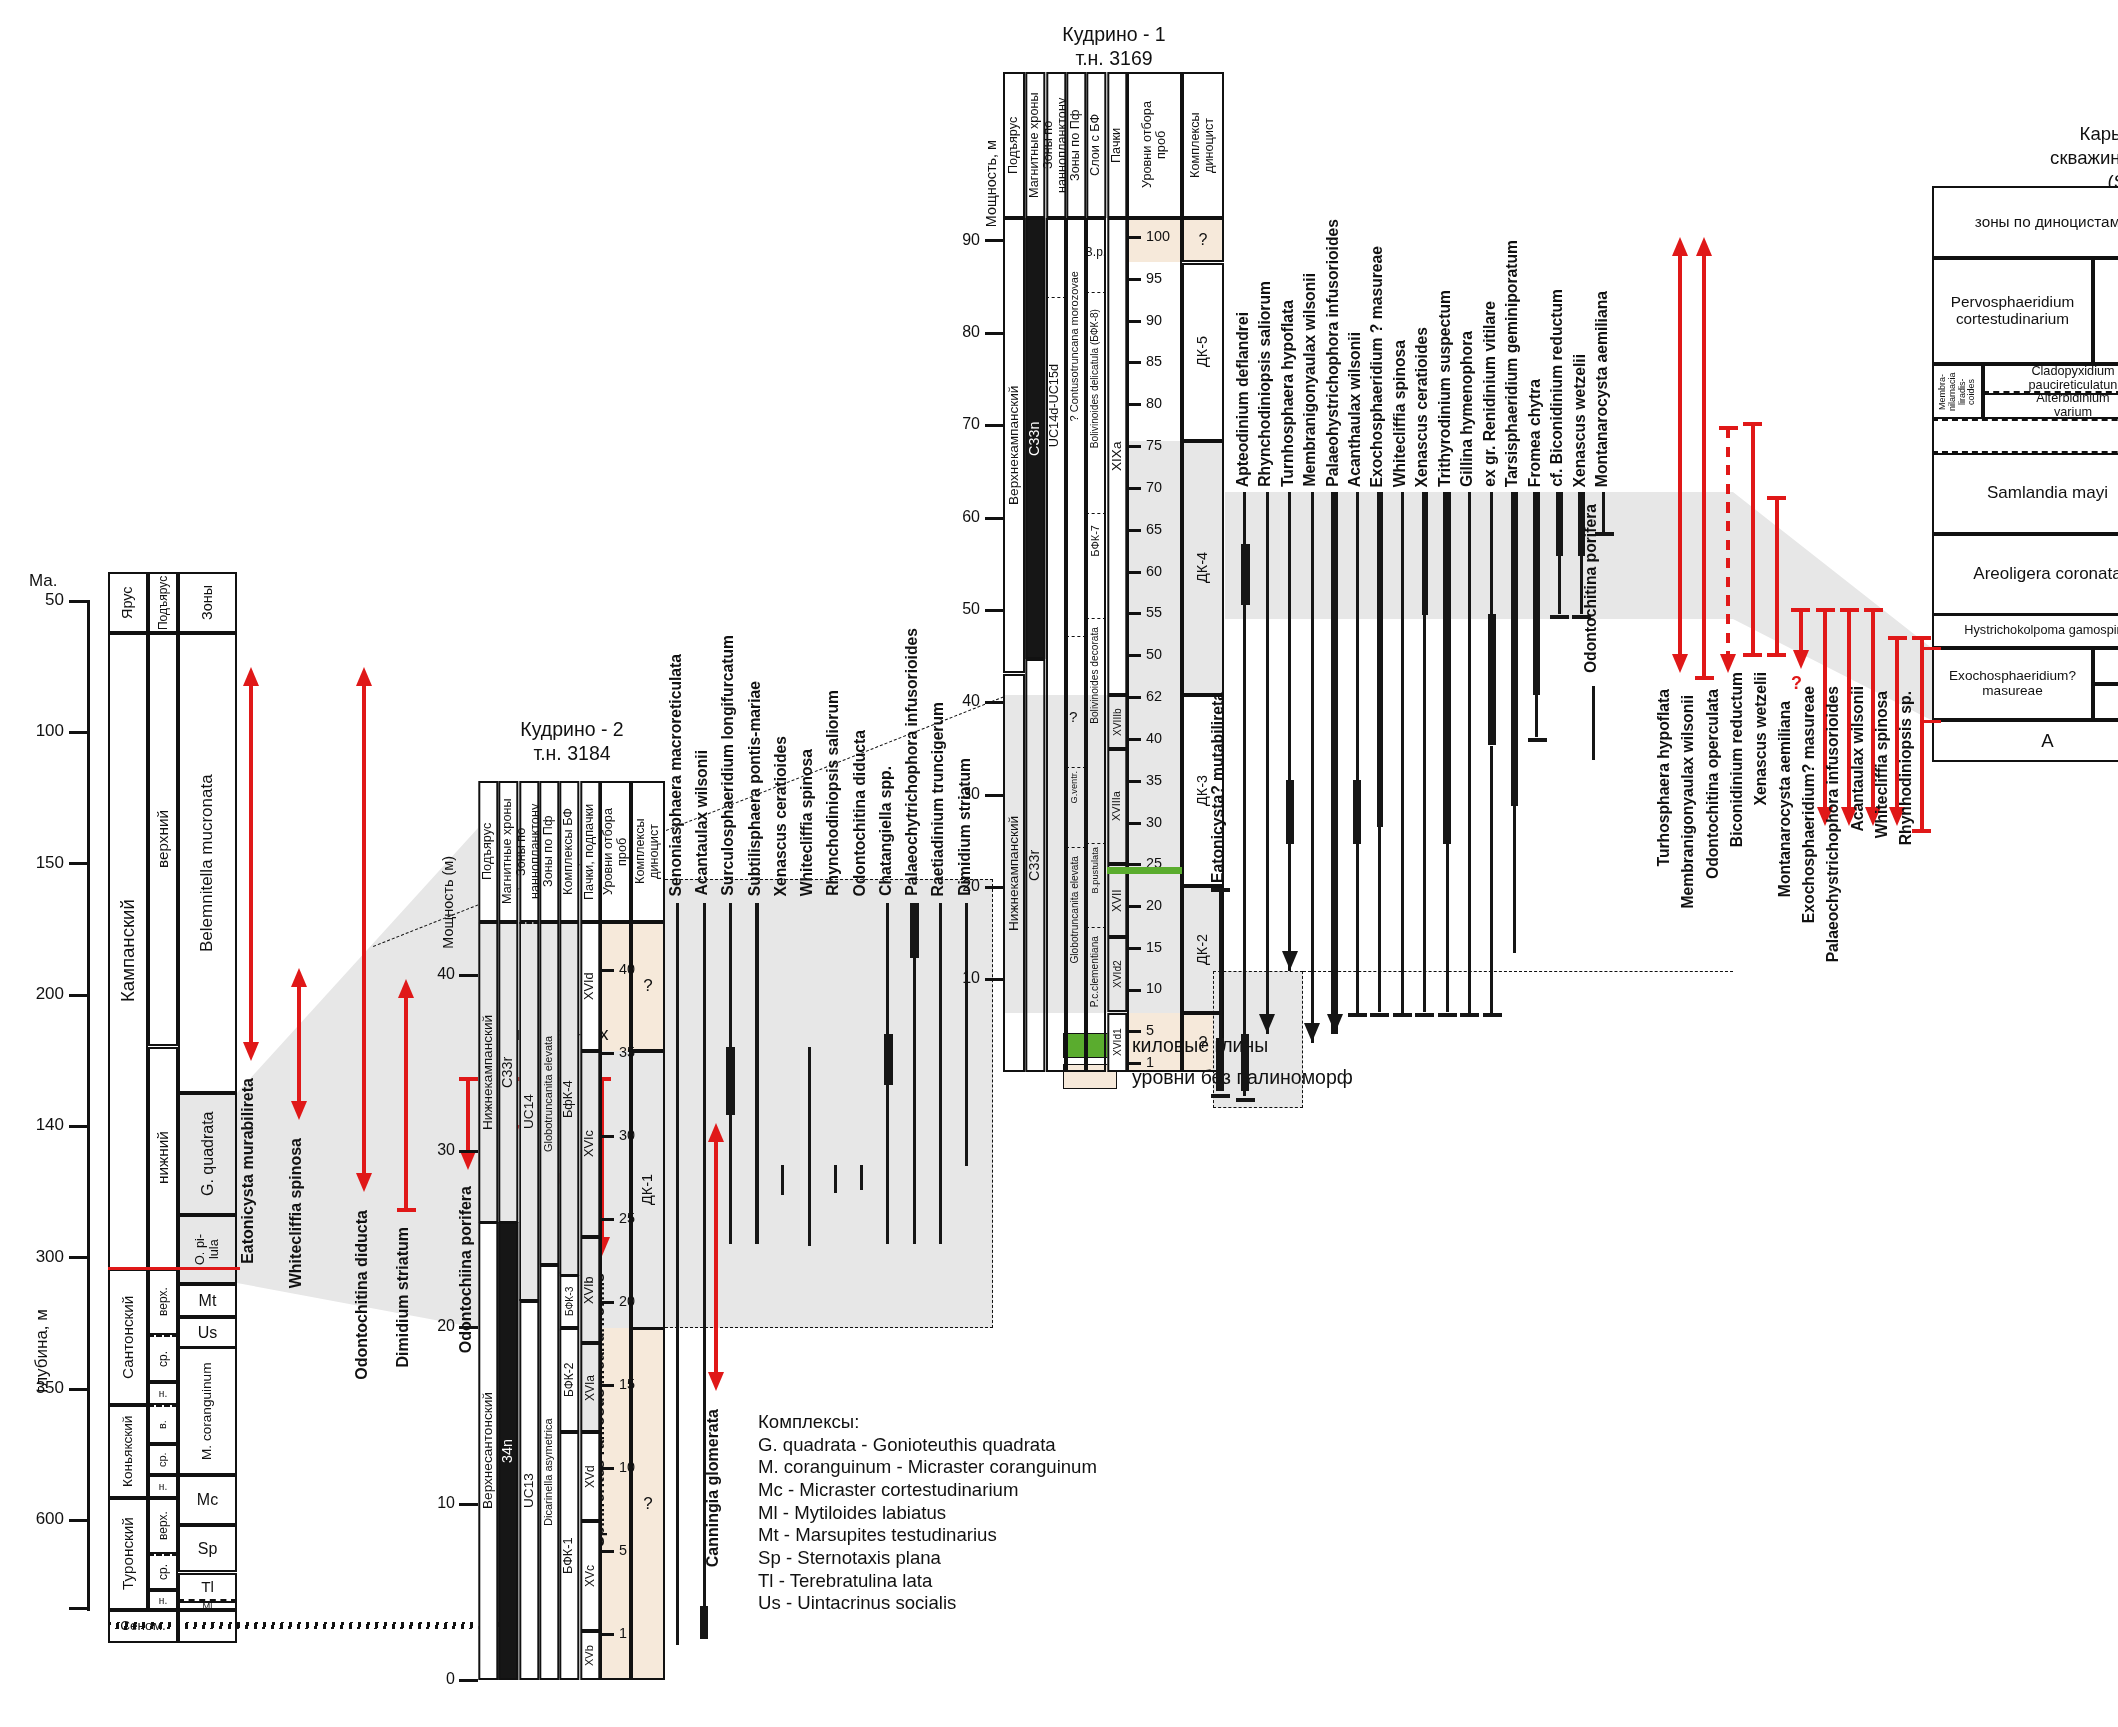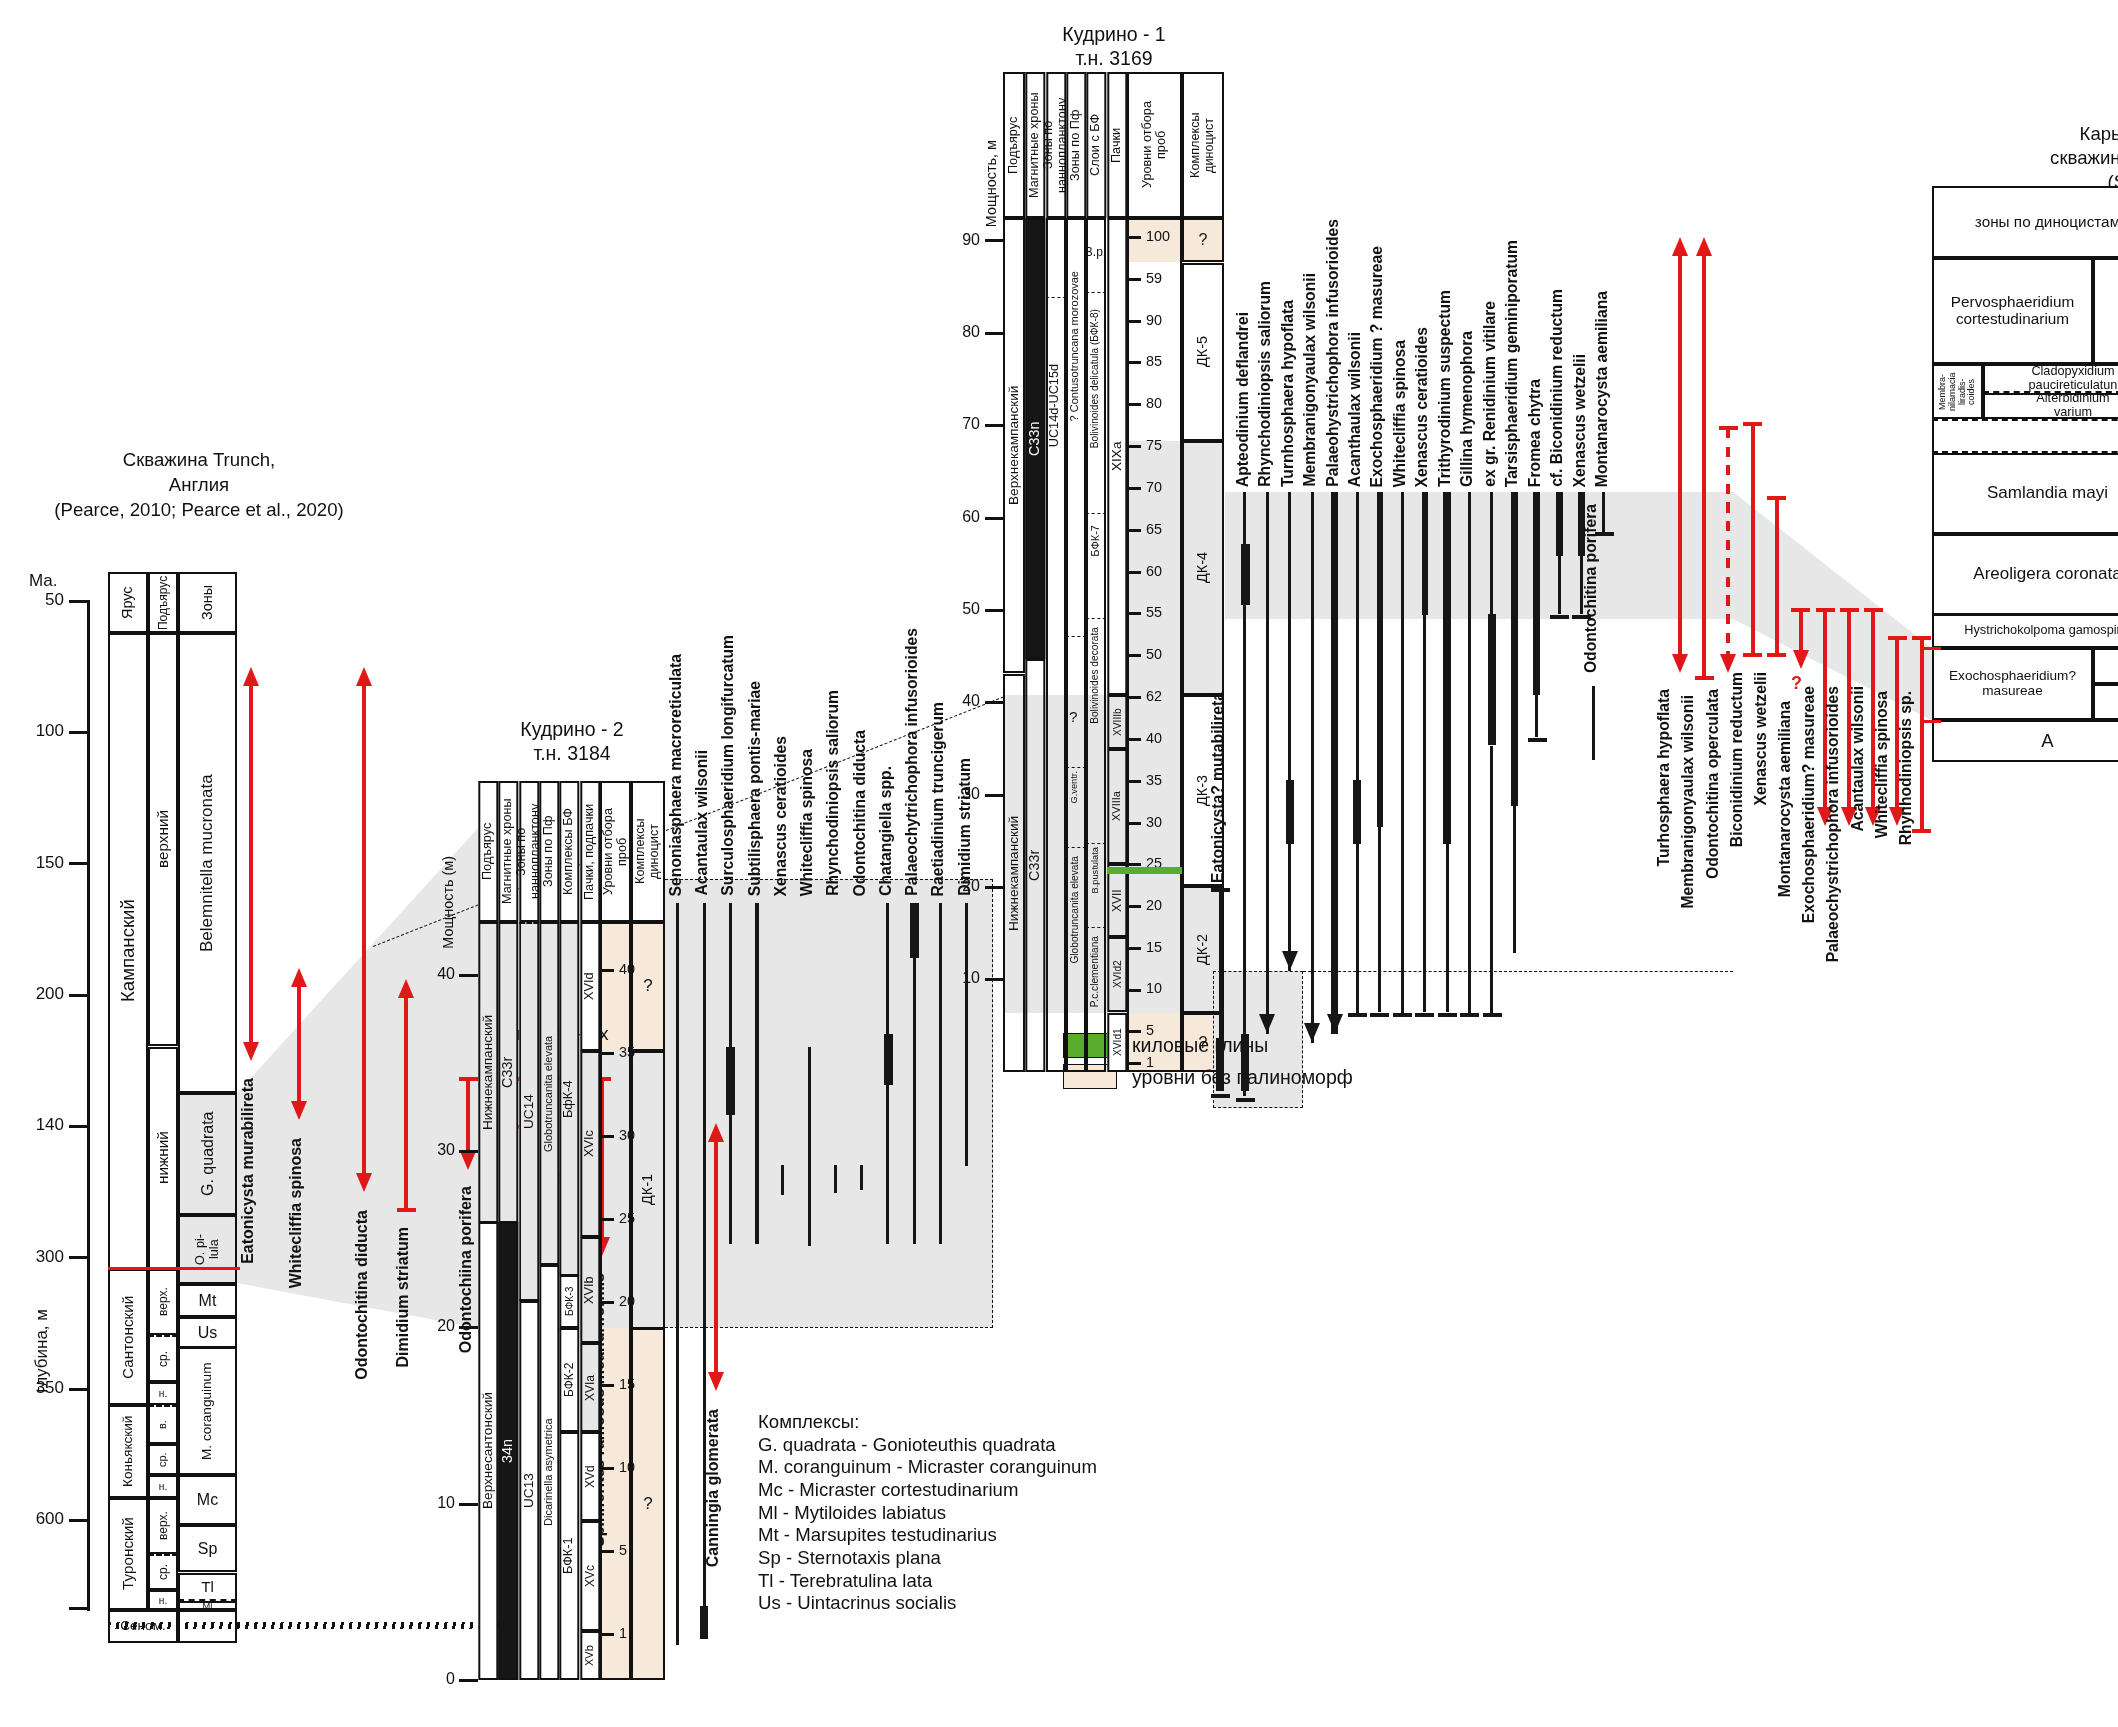--- a/index.html
+++ b/index.html
@@ -34,23 +34,20 @@
       <div class="abs" style="left: 1127px; top: 218px; width: 97px; height: 44px; background: rgb(246, 233, 218);"></div>
       <div class="abs" style="left: 1127px; top: 1013px; width: 97px; height: 59px; background: rgb(246, 233, 218);"></div>
       <div class="abs" style="left: 600px; top: 922px; width: 31px; height: 129px; background: rgb(246, 233, 218);"></div>
       <div class="abs" style="left: 600px; top: 1051px; width: 31px; height: 278px; background: rgb(231, 231, 231);"></div>
       <div class="abs" style="left: 600px; top: 1328px; width: 31px; height: 352px; background: rgb(246, 233, 218);"></div>
       <div class="abs" style="left: 1213px; top: 971px; width: 90px; height: 137px; background: rgb(231, 231, 231); border: 1.7px dashed rgb(17, 17, 17); box-sizing: border-box;"></div>
       <div class="dashline" style="left: 373px; top: 946px; width: 678px; transform: rotate(-21.6deg); transform-origin: left top;"></div>
       <div class="dashline" style="left: 1303px; top: 971px; width: 430px;"></div>
     </div>
 
-  <div class="title" style="left:8.5px;top:447px;width:381px;font-size:18.6px;line-height:1.35;">Скважина Trunch,
-Англия
-(Pearce, 2010; Pearce et al., 2020)</div>
   <div class="title" style="left:466px;top:717px;width:212px;font-size:19.5px;line-height:1.25;">Кудрино - 2
 т.н. 3184</div>
   <div class="title" style="left:1008px;top:22px;width:212px;font-size:19.5px;line-height:1.25;">Кудрино - 1
 т.н. 3169</div>
   <div class="title" style="left:1958px;top:122px;width:424px;font-size:18.6px;line-height:1.3;">Карьер Hallembaye и
 скважина Turnhout, Бельгия
 (Slimani, 2001)</div>
 
   <div class="abs" style="left:29px;top:571px;font-size:17px;">Ма.</div>
   <div class="vlabel" style="left:33px;top:1309px;font-size:17px;">глубина, м</div>
@@ -307,21 +304,21 @@
       <div class="abs" style="left: 944px; top: 692px; width: 36px; text-align: right; font-size: 16px;">40</div>
       <div class="abs" style="left: 985px; top: 794px; width: 18.6px; height: 2.5px; background: rgb(17, 17, 17);"></div>
       <div class="abs" style="left: 944px; top: 785px; width: 36px; text-align: right; font-size: 16px;">30</div>
       <div class="abs" style="left: 985px; top: 886px; width: 18.6px; height: 2.5px; background: rgb(17, 17, 17);"></div>
       <div class="abs" style="left: 944px; top: 877px; width: 36px; text-align: right; font-size: 16px;">20</div>
       <div class="abs" style="left: 985px; top: 978px; width: 18.6px; height: 2.5px; background: rgb(17, 17, 17);"></div>
       <div class="abs" style="left: 944px; top: 969px; width: 36px; text-align: right; font-size: 16px;">10</div>
       <div class="abs" style="left: 1127px; top: 236px; width: 14.4px; height: 2.5px; background: rgb(17, 17, 17);"></div>
       <div class="abs" style="left: 1146px; top: 228px; font-size: 14.4px;">100</div>
       <div class="abs" style="left: 1127px; top: 278px; width: 14.4px; height: 2.5px; background: rgb(17, 17, 17);"></div>
-      <div class="abs" style="left: 1146px; top: 270px; font-size: 14.4px;">59</div>
+      <div class="abs" style="left: 1146px; top: 270px; font-size: 14.4px;">95</div>
       <div class="abs" style="left: 1127px; top: 320px; width: 14.4px; height: 2.5px; background: rgb(17, 17, 17);"></div>
       <div class="abs" style="left: 1146px; top: 312px; font-size: 14.4px;">90</div>
       <div class="abs" style="left: 1127px; top: 361px; width: 14.4px; height: 2.5px; background: rgb(17, 17, 17);"></div>
       <div class="abs" style="left: 1146px; top: 353px; font-size: 14.4px;">85</div>
       <div class="abs" style="left: 1127px; top: 403px; width: 14.4px; height: 2.5px; background: rgb(17, 17, 17);"></div>
       <div class="abs" style="left: 1146px; top: 395px; font-size: 14.4px;">80</div>
       <div class="abs" style="left: 1127px; top: 445px; width: 14.4px; height: 2.5px; background: rgb(17, 17, 17);"></div>
       <div class="abs" style="left: 1146px; top: 437px; font-size: 14.4px;">75</div>
       <div class="abs" style="left: 1127px; top: 487px; width: 14.4px; height: 2.5px; background: rgb(17, 17, 17);"></div>
       <div class="abs" style="left: 1146px; top: 479px; font-size: 14.4px;">70</div>

